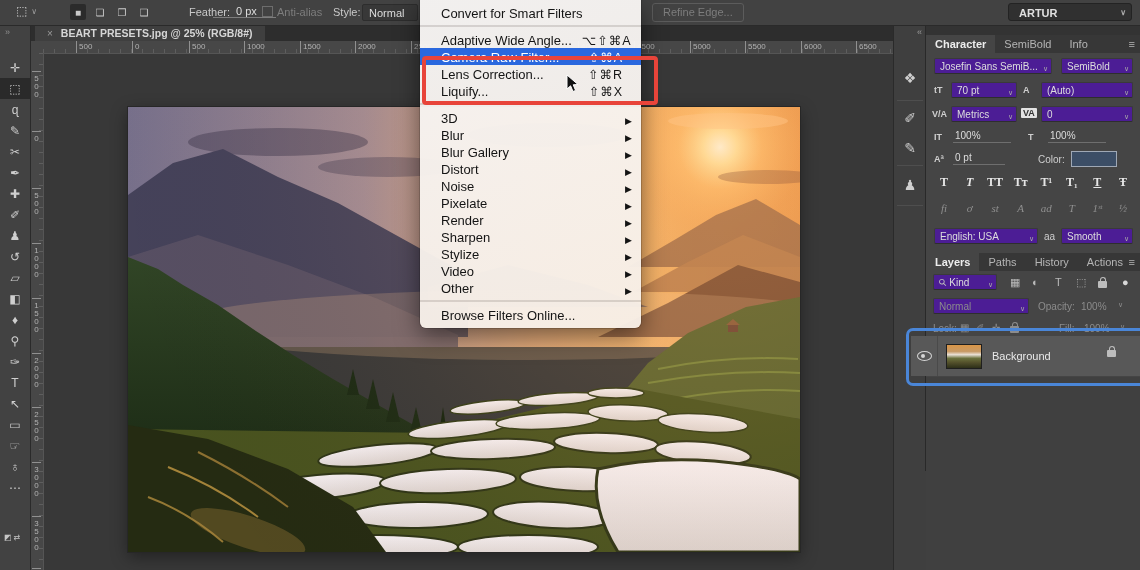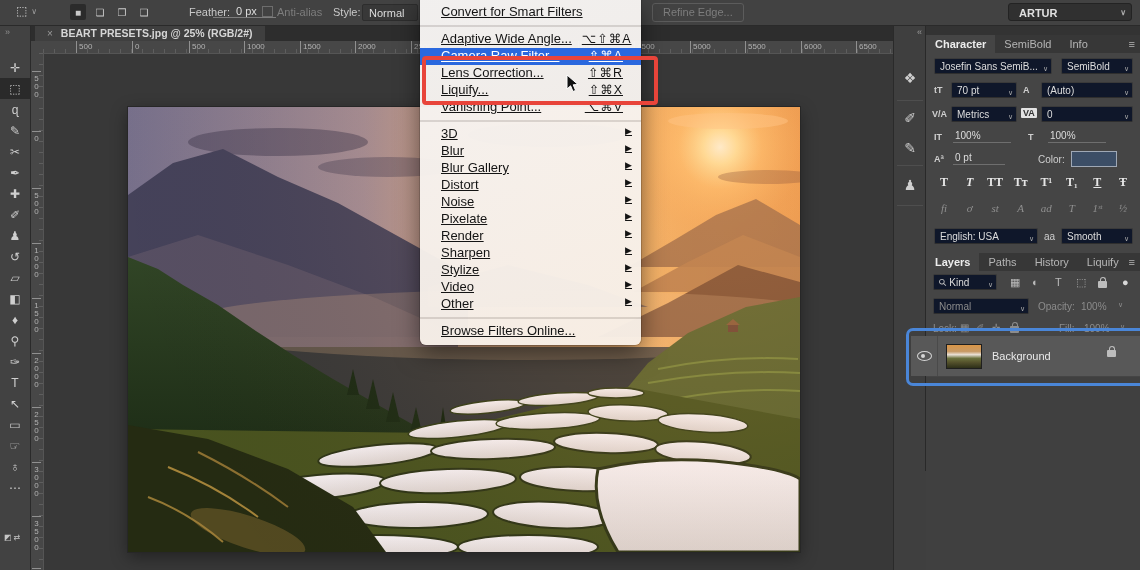--- a/index.html
+++ b/index.html
@@ -58,21 +58,21 @@
   .stripico{position:absolute;left:0;width:32px;text-align:center;font-size:14px;color:#cfcfcf;}
   .striphr{position:absolute;left:3px;width:26px;border-top:1px solid #4e4e4e;}
 
   
   .rpanel{position:absolute;left:925px;top:25px;width:215px;height:446px;background:#454545;border-left:1px solid #292929;z-index:20;}
   .darktop{position:absolute;left:0;top:0;width:215px;height:10px;background:#333;}
   .ptabs{position:absolute;left:0;width:215px;height:18px;background:#373737;display:flex;align-items:stretch;}
   .ptab{padding:0 9px;font-size:11px;color:#b5b5b5;display:flex;align-items:center;}
   .ptab.active{background:#454545;color:#ededed;font-weight:bold;}
   .burger{position:absolute;right:6px;font-size:11px;color:#b5b5b5;}
-  .fld{position:absolute;height:16px;background:#0f172a;border:1px solid #3a3a3a;border-bottom-color:#2e2e2e;border-radius:2px;
+  .fld{position:absolute;height:16px;background:#4c1d95;border:1px solid #3a3a3a;border-bottom-color:#2e2e2e;border-radius:2px;
        color:#ddd;font-size:10px;line-height:15px;padding:0 14px 0 5px;box-sizing:border-box;white-space:nowrap;overflow:hidden;}
   .fld .cv{position:absolute;right:3px;top:2px;font-size:7px;color:#aaa;}
   .fld.dis{color:#8c8c8c;}
   .micon{position:absolute;font-size:9px;color:#cfcfcf;font-weight:bold;}
   .micon.inv{background:#e3e3e3;color:#333;padding:0 2px;border-radius:1px;}
   .uvs{position:absolute;font-size:10px;color:#ddd;border-bottom:1px solid #6e6e6e;padding:0 4px 1px 2px;}
   .plab{position:absolute;font-size:10px;color:#cfcfcf;}
   .plab.dis{color:#8c8c8c;}
   .colorswatch{position:absolute;width:44px;height:14px;background:#3c4e66;border:1px solid #9fa8b5;}
   .tbtnrow{position:absolute;left:6px;width:203px;display:flex;justify-content:space-between;}
@@ -96,21 +96,21 @@
          background:linear-gradient(180deg,#d99547 0%,#c79a66 28%,#e9e0d6 42%,#6a713d 58%,#55522c 75%,#2d2f18 100%);}
   .lname{margin-left:10px;font-size:11px;color:#e9e9e9;flex:1;}
   .layerlock{position:absolute;left:196px;top:14px;}
   .bottomarea{position:absolute;left:0;top:352px;width:215px;height:193px;background:#404040;}
   .bluebox{position:absolute;left:-20px;top:303px;width:242px;height:52px;border:3px solid #4a86d8;border-radius:7px;z-index:3;}
 
   
   .menu{position:absolute;left:420px;top:0;width:221px;z-index:50;padding:4px 0 5px;
         background:linear-gradient(165deg,rgba(247,245,244,0.97),rgba(247,239,231,0.96));
         border-radius:0 0 6px 6px;box-shadow:0 8px 24px rgba(0,0,0,.5),0 0 0 1px rgba(0,0,0,.15);}
-  .mi{display:flex;align-items:flex-start;height:17px;padding:0 9px 0 21px;font-size:13px;color:#141414;text-decoration:underline;}
+  .mi{display:flex;align-items:flex-end;height:17px;padding:0 9px 0 21px;font-size:13px;color:#141414;}
   .mi .lbl{flex:1;white-space:nowrap;}
   .mi .sc{margin-left:10px;letter-spacing:1px;font-size:12.5px;}
   .mi .ar{width:9px;text-align:right;font-size:9px;visibility:hidden;}
   .mi.has-sub .ar{visibility:visible;}
   .mi.hl{background:#2a68de;color:#ffffff;}
   .mi.sep{height:0;border-top:2px solid rgba(70,58,50,.16);margin:4px 0;padding:0;}
 
   
   .redbox{position:absolute;left:422px;top:56px;width:228px;height:41px;border:4px solid #e8443a;border-radius:4px;z-index:60;}
   .cursor{position:absolute;left:566px;top:74px;z-index:70;}
@@ -241,21 +241,21 @@
         </div>
       </div>
     <span class="miniswap"><span>◩</span><span>⇄</span></span>
   </div>
   <div class="fgswatch"></div>
   <div class="bgswatch"></div>
 
   <div class="tabbar">
     <div class="doctab">
       <span class="x">×</span>
-      <span class="t">BEART PRESETS.jpg @ 25% (RGB/2#)</span>
+      <span class="t">BEART PRESETS.jpg @ 25% (RGB/8#)</span>
     </div>
   </div>
   <div class="hruler">
 
   <span class="hlab" style="left: 46px;">500</span>
       <span class="hlab" style="left: 102px;">0</span>
       <span class="hlab" style="left: 159px;">500</span>
       <span class="hlab" style="left: 214px;">1000</span>
       <span class="hlab" style="left: 270px;">1500</span>
       <span class="hlab" style="left: 325px;">2000</span>
@@ -453,21 +453,21 @@
 
     <div class="fld" style="left:8px;top:203px;width:104px;"><span>English: USA</span><span class="cv">∨</span></div>
     <span class="aag" style="left:118px;top:206px;">aa</span>
     <div class="fld" style="left:135px;top:203px;width:72px;"><span>Smooth</span><span class="cv">∨</span></div>
 
     <div class="ptabs" style="top:228px;">
 
     <div class="ptab active">Layers</div>
         <div class="ptab">Paths</div>
         <div class="ptab">History</div>
-        <div class="ptab">Liquify</div>
+        <div class="ptab">Actions</div>
       </div>
     <span class="burger" style="top:231px;">≡</span>
 
     <div class="fld" style="left:7px;top:249px;width:64px;"><span class="searchglyph">⚲</span><span>Kind</span><span class="cv">∨</span></div>
     <div>
 
     <span class="lrow-ico" style="top: 251px; left: 84px;">▦</span>
         <span class="lrow-ico" style="top: 251px; left: 106px;">◐</span>
         <span class="lrow-ico" style="top: 251px; left: 129px;">T</span>
         <span class="lrow-ico" style="top: 251px; left: 150px;">⬚</span>
@@ -537,25 +537,20 @@
         <span class="sc">⇧⌘R</span>
         <span class="ar">▶</span>
       </div>
 
       <div class="mi">
         <span class="lbl">Liquify...</span>
         <span class="sc">⇧⌘X</span>
         <span class="ar">▶</span>
       </div>
 
-      <div class="mi">
-        <span class="lbl">Vanishing Point...</span>
-        <span class="sc">⌥⌘V</span>
-        <span class="ar">▶</span>
-      </div>
 
       <div class="mi sep">
         
         
         
       </div>
 
       <div class="mi has-sub">
         <span class="lbl">3D</span>
         <span class="sc"></span>

